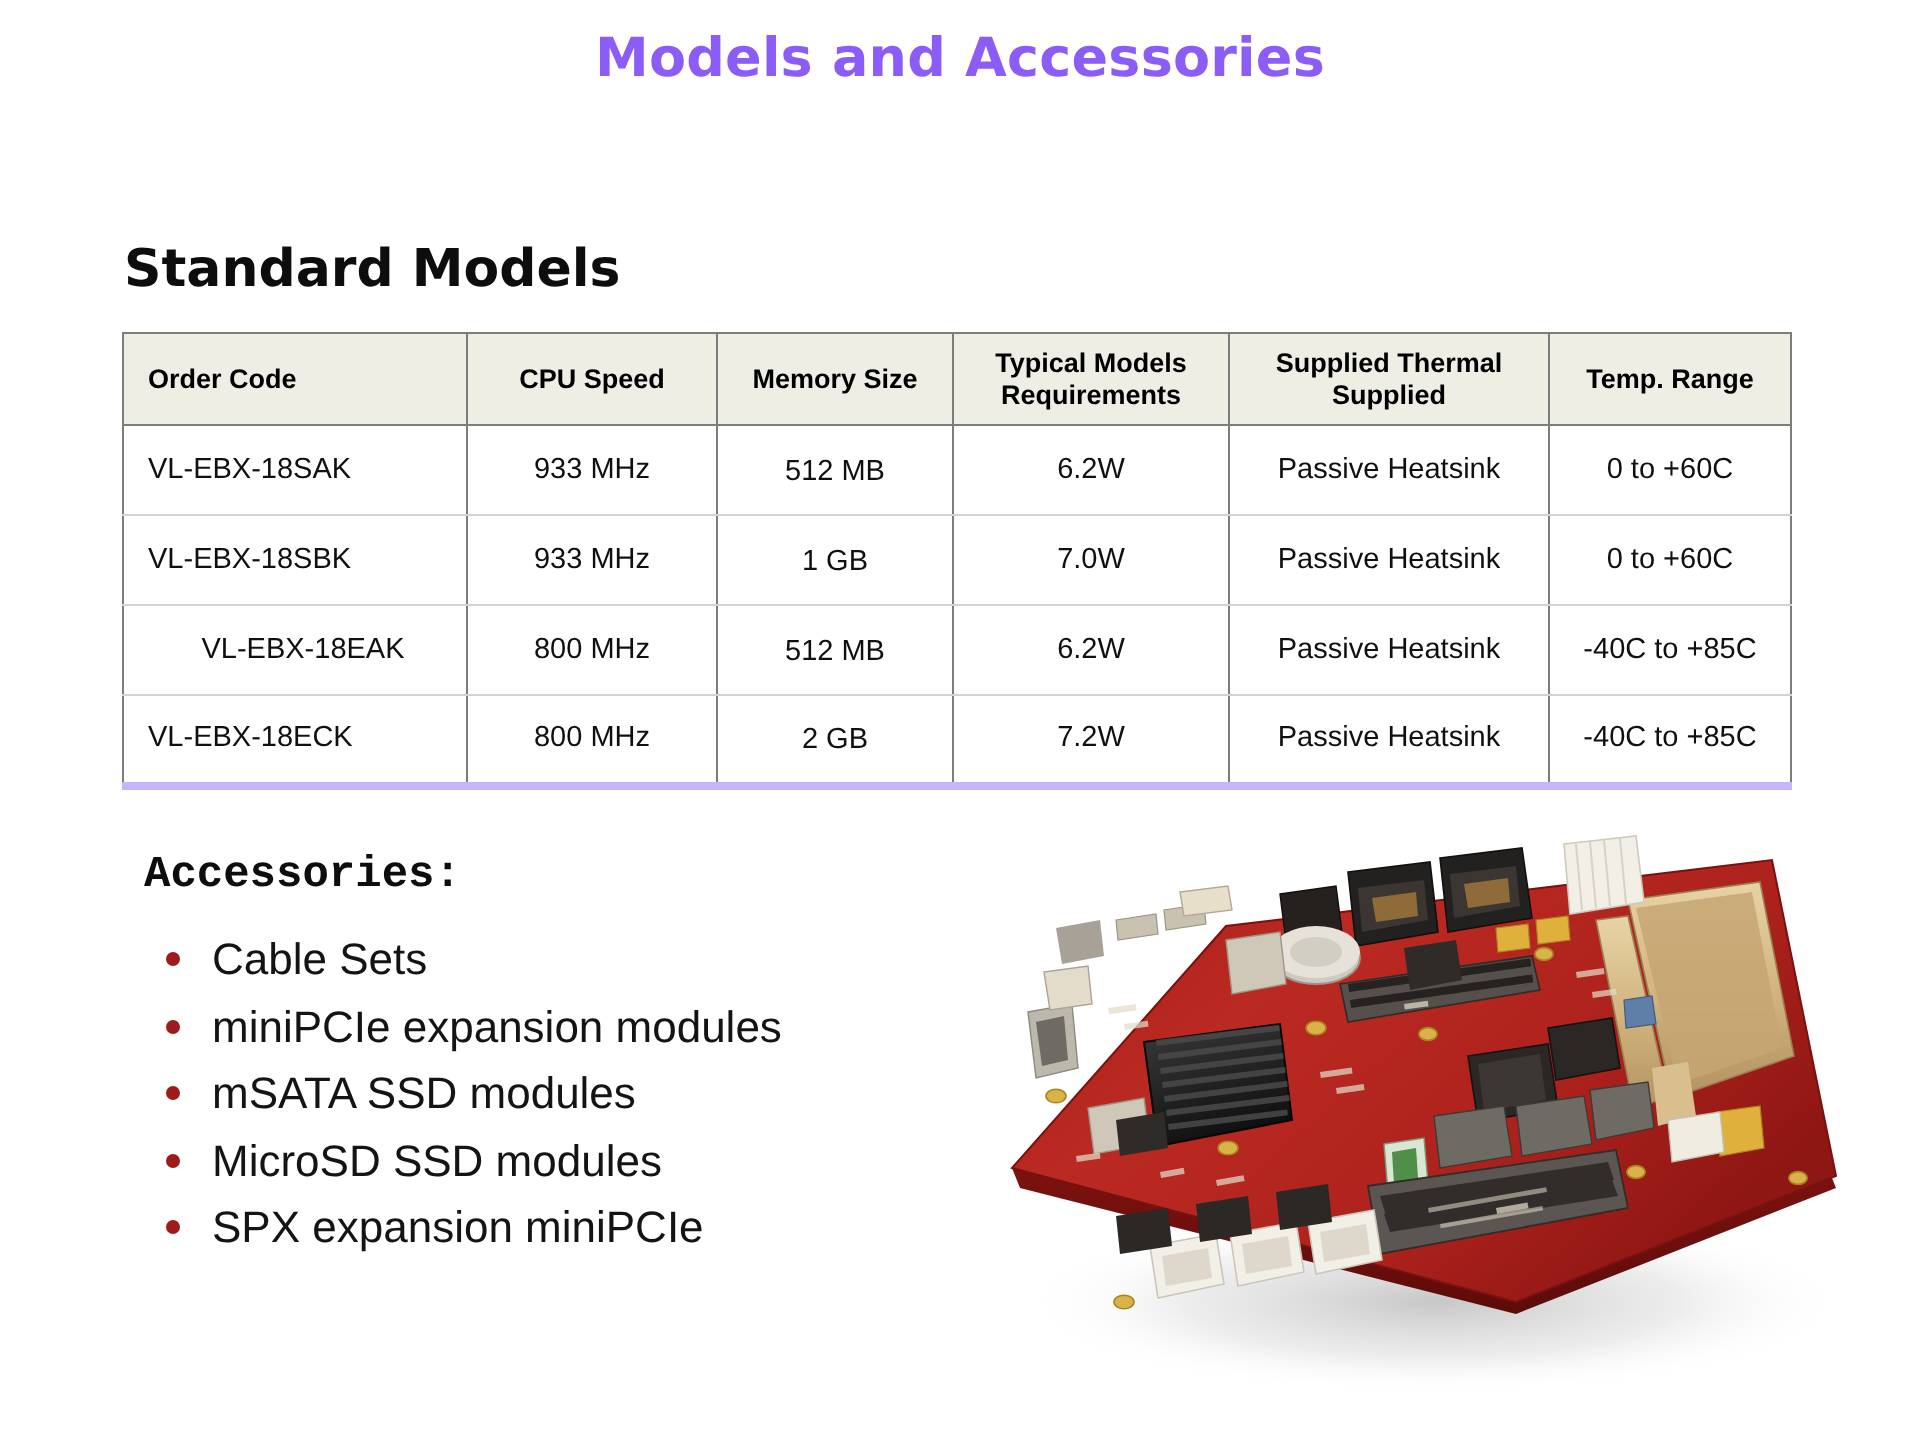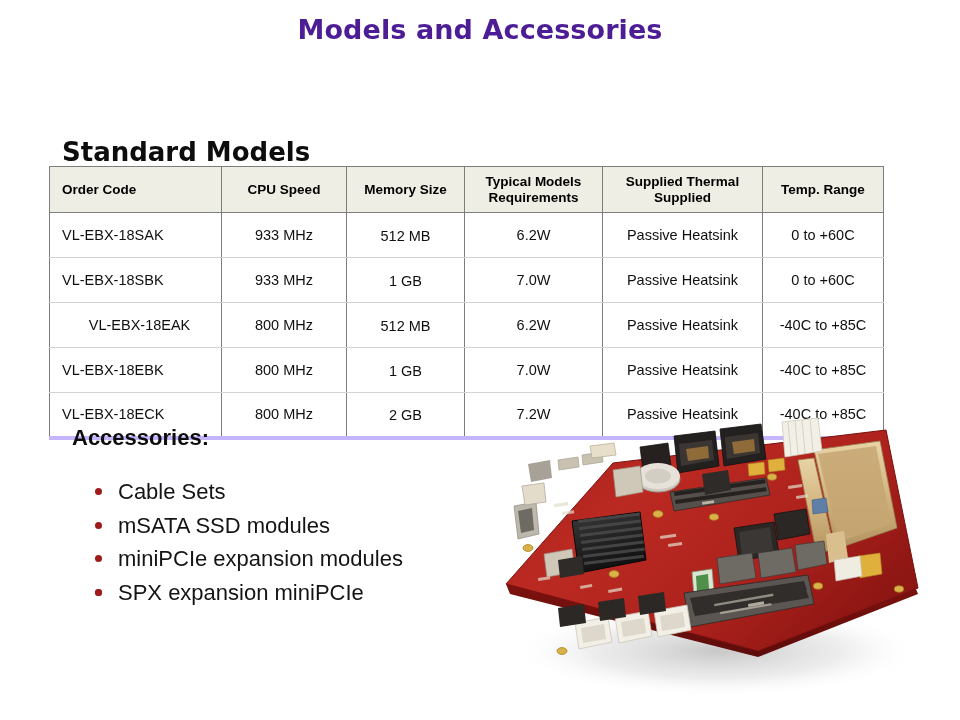--- a/index.html
+++ b/index.html
@@ -20,40 +20,39 @@
   #slide-title {
     position: absolute;
     top: 14px;
     left: 0;
     width: 960px;
     text-align: center;
     font-family: "DejaVu Sans", sans-serif;
     font-size: 27px;
     font-weight: bold;
     letter-spacing: 0.1px;
-    color: #4c1d95;
+    color: #8b5cf6;
   }
 
   
   #section-heading {
     position: absolute;
     top: 120px;
     left: 62px;
     font-family: "DejaVu Sans", sans-serif;
     font-size: 26px;
     font-weight: bold;
     color: #0d0d0d;
-    margin-top: 17px;
   }
 
   
   #models-table {
     position: absolute;
     top: 166px;
-    left: 49px;
+    left: 61px;
     width: 834px;
     border-collapse: collapse;
     table-layout: fixed;
     background: #ffffff;
   }
   #models-table col.c-order  { width: 172px; }
   #models-table col.c-cpu    { width: 125px; }
   #models-table col.c-mem    { width: 118px; }
   #models-table col.c-power  { width: 138px; }
   #models-table col.c-therm  { width: 160px; }
@@ -101,30 +100,30 @@
   }
   #models-table tr.row-first td { border-top: 1px solid #7d7d7d; }
   #models-table tr.row-mid td   { border-top: 1px solid #7d7d7d; text-align: center; }
   #models-table tr.row-last td  { border-bottom: 4px solid #c4b5fd; }
 
   
   #accessories-heading {
     position: absolute;
     top: 425px;
     left: 72px;
-    font-family: Liberation Sans, sans-serif;
+    font-family: Liberation Mono, monospace;
     font-size: 22px;
     font-weight: bold;
     color: #0d0d0d;
   }
   #accessories-list {
     position: absolute;
     top: 463px;
     left: 78px;
-    margin: 12px;
+    margin: 0;
     padding: 0;
     list-style: none;
   }
   #accessories-list li {
     position: relative;
     padding-left: 28px;
     font-size: 22px;
     line-height: 33.5px;
     color: #141414;
     white-space: nowrap;
@@ -199,56 +198,49 @@
       <td>0 to +60C</td>
     </tr>
     <tr class="row-mid">
       <td class="cell-order">VL-EBX-18EAK</td>
       <td>800 MHz</td>
       <td class="cell-mem">512 MB</td>
       <td>6.2W</td>
       <td>Passive Heatsink</td>
       <td>-40C to +85C</td>
     </tr>
-    <tr>
-      <td class="cell-order">VL-EBX-18EBK</td>
-      <td>800 MHz</td>
-      <td class="cell-mem">1 GB</td>
-      <td>7.0W</td>
-      <td>Passive Heatsink</td>
-      <td>-40C to +85C</td>
-    </tr>
     <tr class="row-last">
       <td class="cell-order">VL-EBX-18ECK</td>
       <td>800 MHz</td>
       <td class="cell-mem">2 GB</td>
       <td>7.2W</td>
       <td>Passive Heatsink</td>
       <td>-40C to +85C</td>
     </tr>
   </tbody>
 </table>
 
 <div id="accessories-heading">Accessories:</div>
 
 <ul id="accessories-list">
   <li>
     <span class="bullet-dot"></span>
     <span>Cable Sets</span>
   </li>
   <li>
     <span class="bullet-dot"></span>
+    <span>miniPCIe expansion modules</span>
+  </li>
+  <li>
+    <span class="bullet-dot"></span>
     <span>mSATA SSD modules</span>
   </li>
   <li>
     <span class="bullet-dot"></span>
-    <span>miniPCIe expansion modules</span>
-  </li>
-  <li>
-    <span class="bullet-dot"></span>
+    <span>MicroSD SSD modules</span>
   </li>
   <li>
     <span class="bullet-dot"></span>
     <span>SPX expansion miniPCIe</span>
   </li>
 </ul>
 
 <div id="board-photo">
 <svg width="478" height="300" viewBox="0 0 478 300" xmlns="http://www.w3.org/2000/svg">
   <defs>

